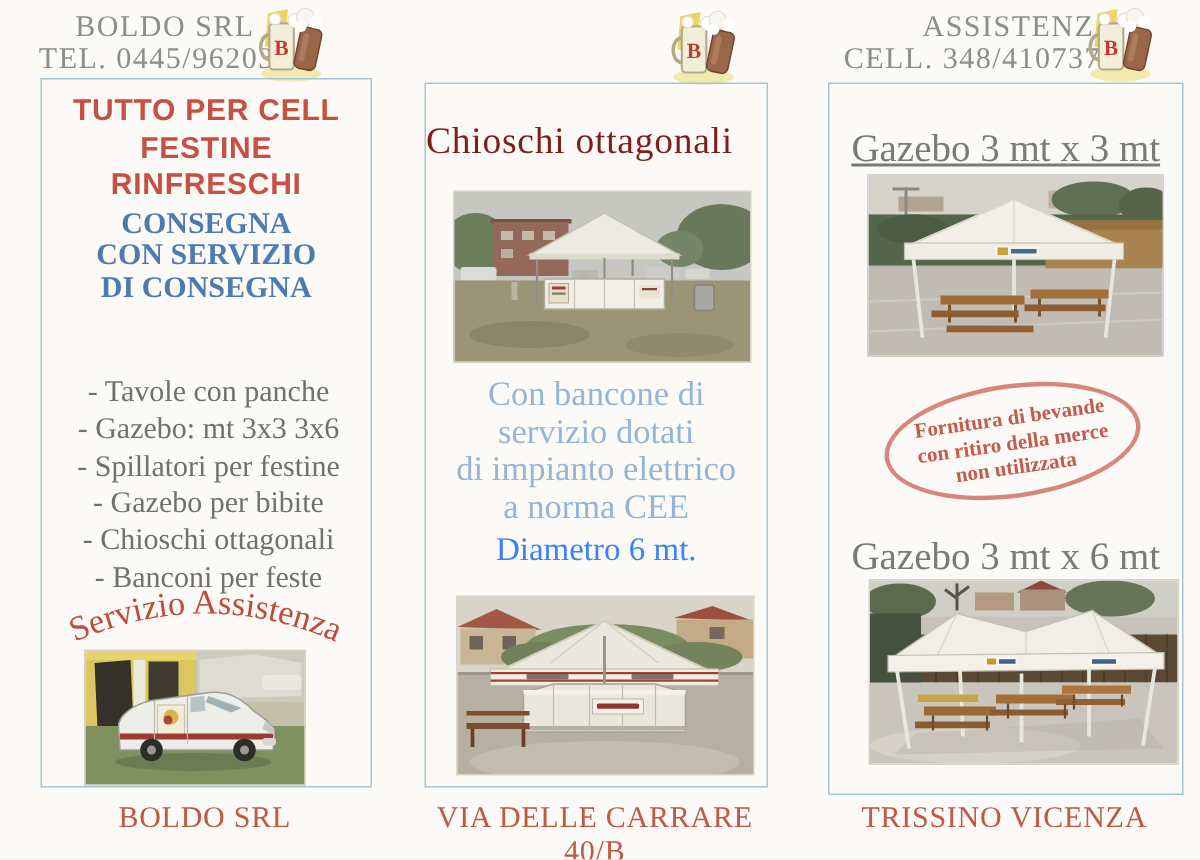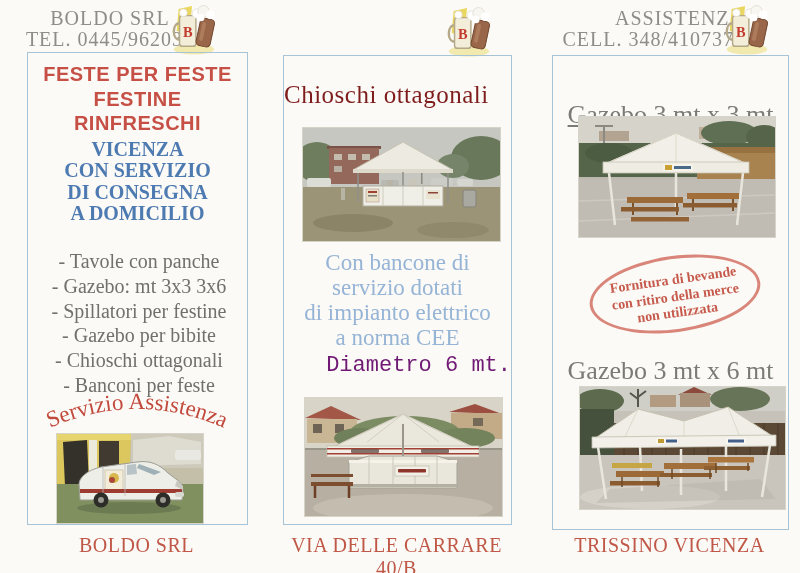--- a/index.html
+++ b/index.html
@@ -13,21 +13,21 @@
   
   .panel{position:absolute;border:1px solid #a7c4d7;background:transparent;}
   
   .red-head{color:#c65045;font-family:"Liberation Sans",sans-serif;font-weight:700;
             font-size:20px;line-height:24.5px;text-align:center;letter-spacing:.5px;}
   .blue-head{color:#4e7ab2;font-weight:700;font-size:20px;line-height:21.3px;text-align:center;}
   .list{color:#70706c;font-size:20px;line-height:24.8px;text-align:center;}
   
   .c-title{color:#7f1d1d;font-size:25px;text-align:left;letter-spacing:.5px;}
   .c-body{color:#96b4d6;font-size:23px;line-height:25px;text-align:center;}
-  .c-note{color:#701a75;font-size:22px;text-align:right;font-family:Liberation Mono, monospace;}
+  .c-note{color:#3b82f6;font-size:22px;text-align:center;}
   
   .r-title{color:#7b7b76;font-size:26px;text-align:center;}
   .oval{border:3px solid #d9857a;border-radius:50%;transform:rotate(-8deg);
         color:#c65a4c;font-weight:700;font-size:14px;line-height:16.5px;text-align:center;
         box-sizing:border-box;padding-top:13px;}
   
   .footer{color:#c05848;font-size:20px;text-align:center;letter-spacing:.5px;}
   .photo{border:1px solid #d6d3c8;display:block;}
 </style>
 </head>
@@ -71,29 +71,28 @@
   <div class="abs hdr" style="left:545px;top:8px;width:200px;text-align:right;">
     <div>ASSISTENZA</div>
     <div>CELL. 348/4107376</div>
   </div>
   <svg class="abs" style="left:722px;top:5px;" width="48" height="50" viewBox="0 0 50 52">
       <use href="#beerlogo"></use>
     </svg>
 
   <div class="panel" style="left:27px;top:52px;width:219px;height:471px;">
     <div class="abs red-head" style="left:0;top:9px;width:219px;">
-      <div>FESTE PER FESTE</div>
+      <div>TUTTO PER CELL</div>
       <div>FESTINE</div>
       <div>RINFRESCHI</div>
     </div>
     <div class="abs blue-head" style="left:0;top:86px;width:219px;">
-      <div>VICENZA</div>
+      <div>CONSEGNA</div>
       <div>CON SERVIZIO</div>
       <div>DI CONSEGNA</div>
-      <div>A DOMICILIO</div>
     </div>
     <div class="abs list" style="left:6px;top:196px;width:210px;">
       <div>- Tavole con panche</div>
       <div>- Gazebo: mt 3x3 3x6</div>
       <div>- Spillatori per festine</div>
       <div>- Gazebo per bibite</div>
       <div>- Chioschi ottagonali</div>
       <div>- Banconi per feste</div>
     </div>
     <svg class="abs" style="left:3px;top:338px;" width="212" height="48" viewBox="0 0 212 48">
@@ -211,21 +210,21 @@
       <rect x="93" y="71" width="28" height="3.5" rx="1" fill="#8e362c"></rect>
       <rect x="44" y="86" width="108" height="3" fill="#b5b1a2"></rect>
       <rect x="6" y="76" width="42" height="3" fill="#7d4d30"></rect>
       <rect x="6" y="84" width="42" height="4" fill="#7d4d30"></rect>
       <path d="M10 88 L10 100 M44 88 L44 100" stroke="#6b3f26" stroke-width="2.5"></path>
     </svg>
   </div>
   <div class="abs footer" style="left:283px;top:534px;width:227px;">VIA DELLE CARRARE 40/B</div>
 
   <div class="panel" style="left:552px;top:55px;width:235px;height:473px;">
-    <div class="abs r-title" style="left:0;top:44px;width:235px;text-decoration:underline;">Gazebo 3 mt x 3 mt</div>
+    <div class="abs r-title" style="left:0;top:28px;width:235px;text-decoration:underline;">Gazebo 3 mt x 3 mt</div>
 
     <svg class="abs photo" style="left:25px;top:60px;" width="196" height="120" viewBox="0 0 196 120">
       <rect width="196" height="120" fill="#bcb8b0"></rect>
       <rect width="196" height="26" fill="#d6d4ca"></rect>
       <rect x="20" y="14" width="30" height="10" fill="#b3a391"></rect>
       <rect x="120" y="10" width="40" height="12" fill="#bfae9a"></rect>
       <ellipse cx="150" cy="16" rx="28" ry="12" fill="#5f6f53"></ellipse>
       <ellipse cx="185" cy="20" rx="18" ry="12" fill="#566549"></ellipse>
       <rect x="24" y="8" width="2" height="30" fill="#8a8a82"></rect>
         <rect x="16" y="8" width="18" height="2" fill="#8a8a82"></rect>

